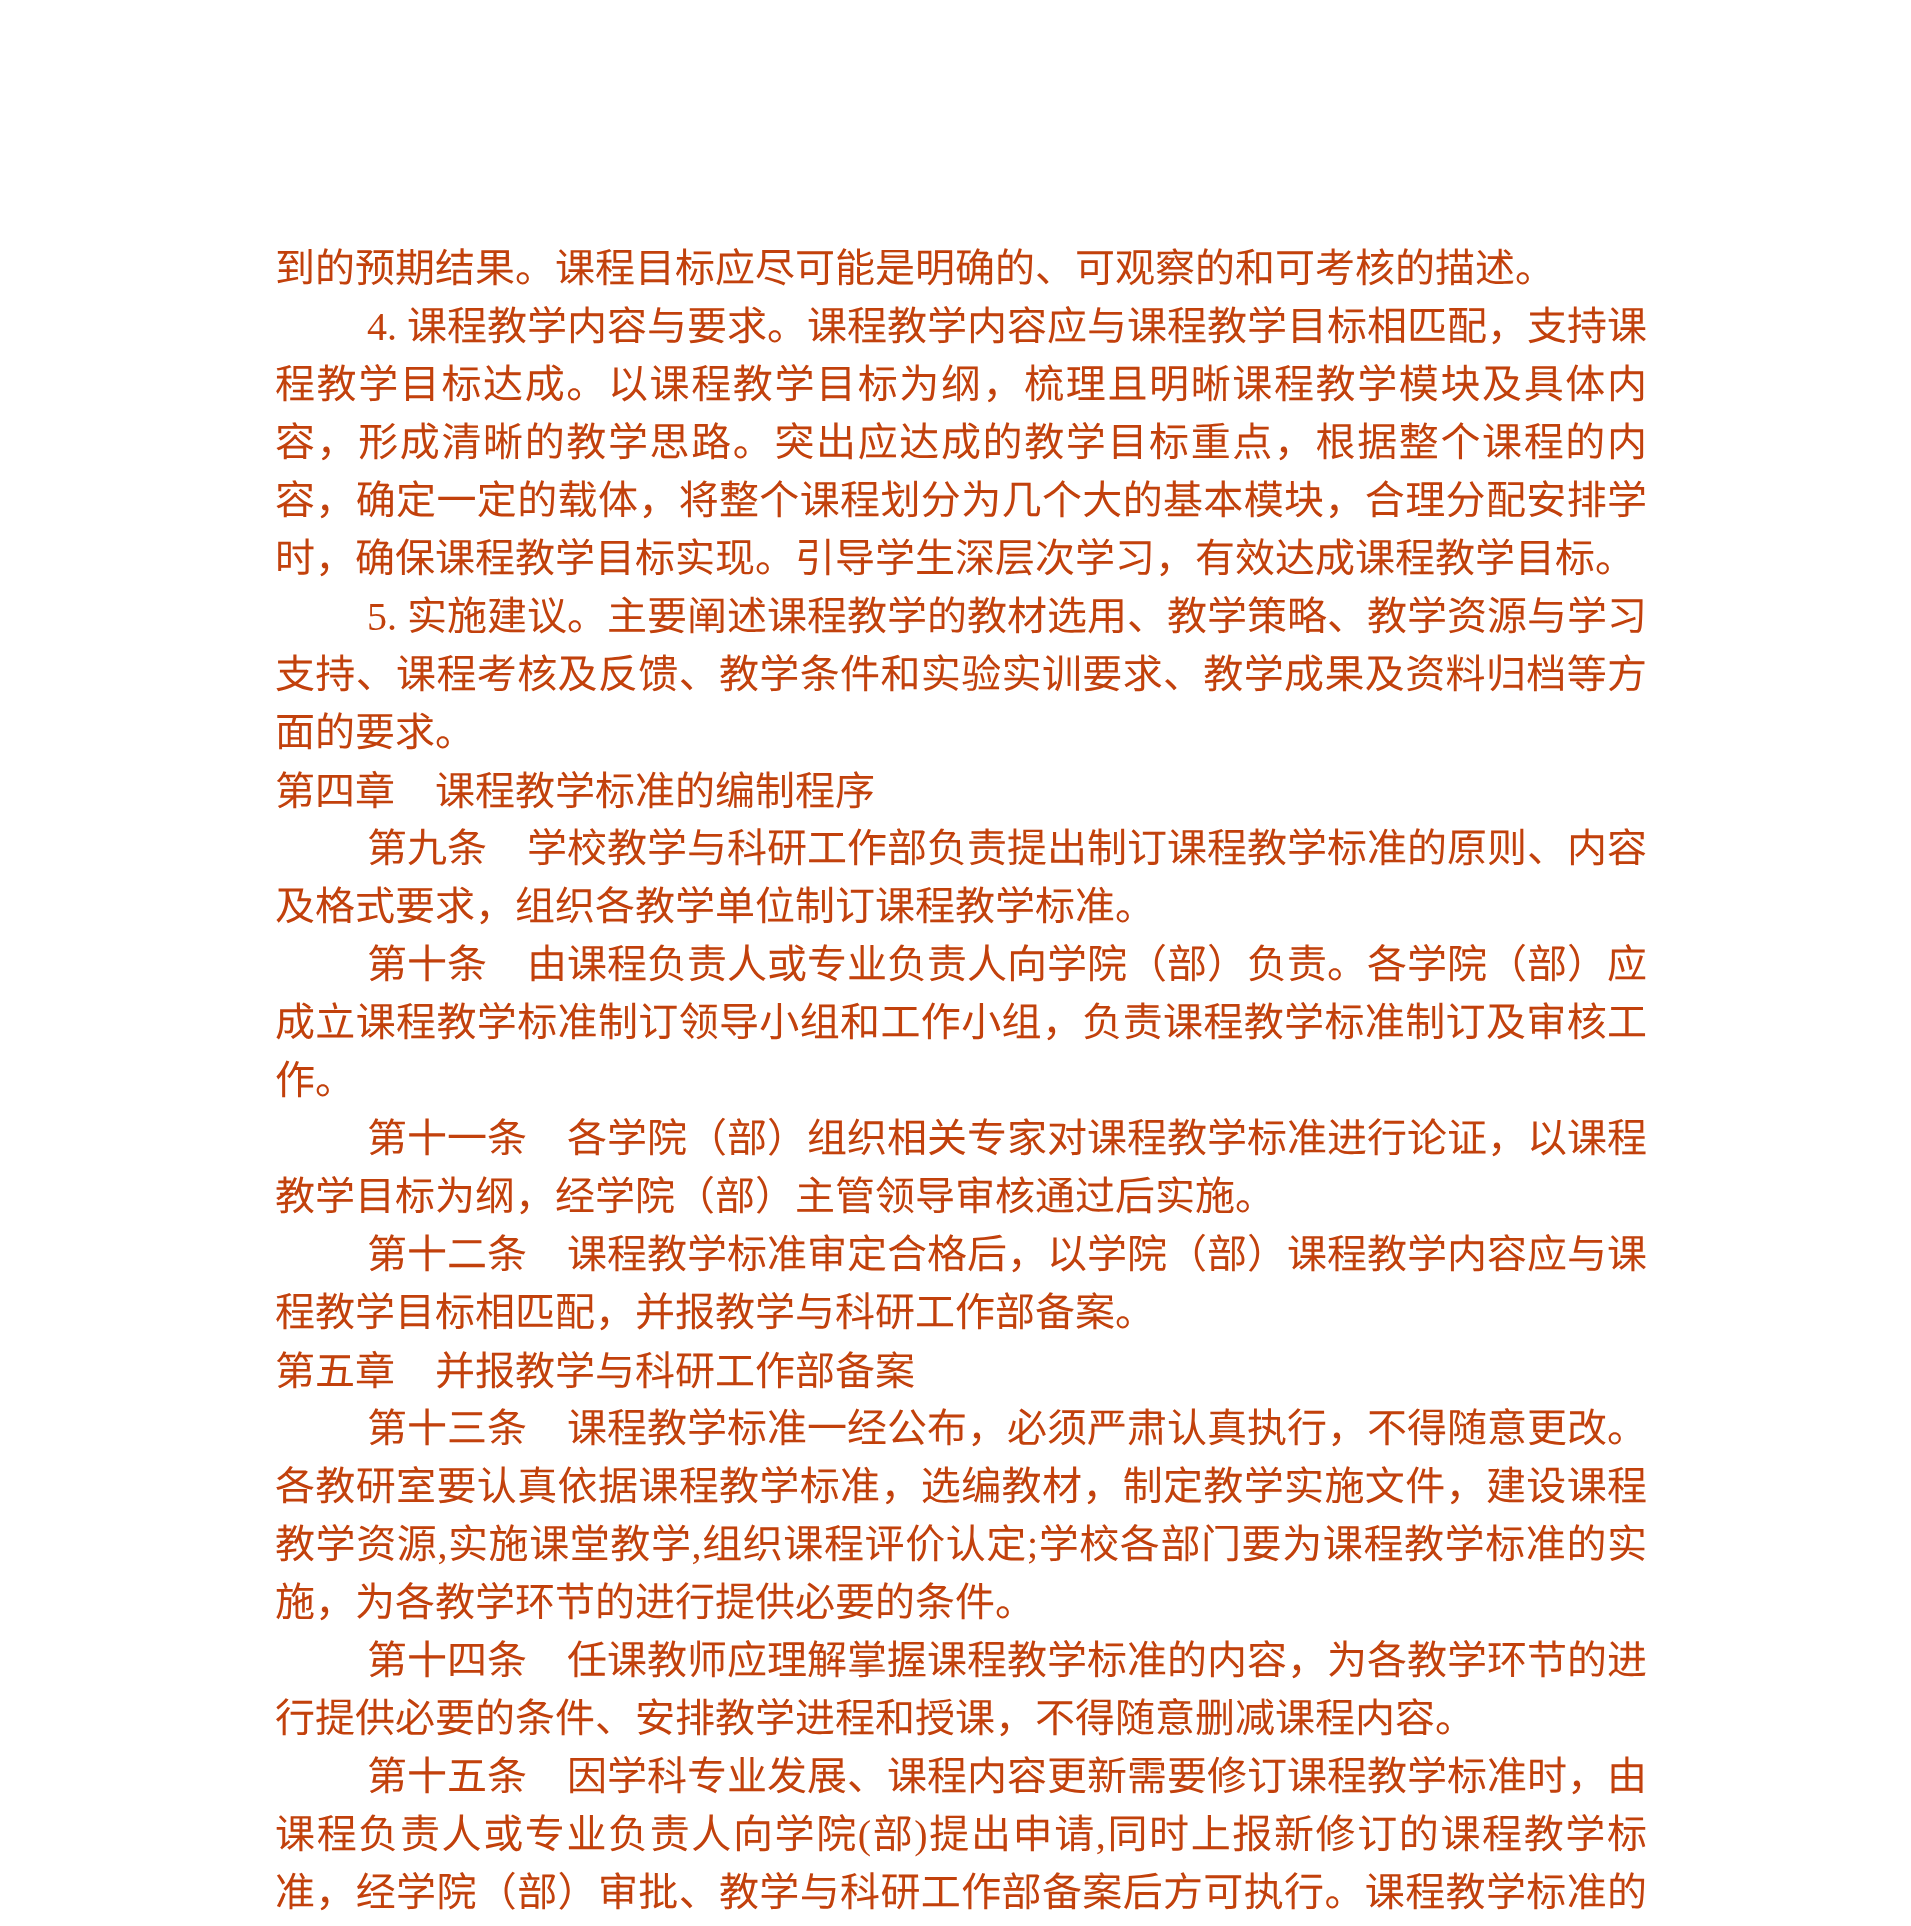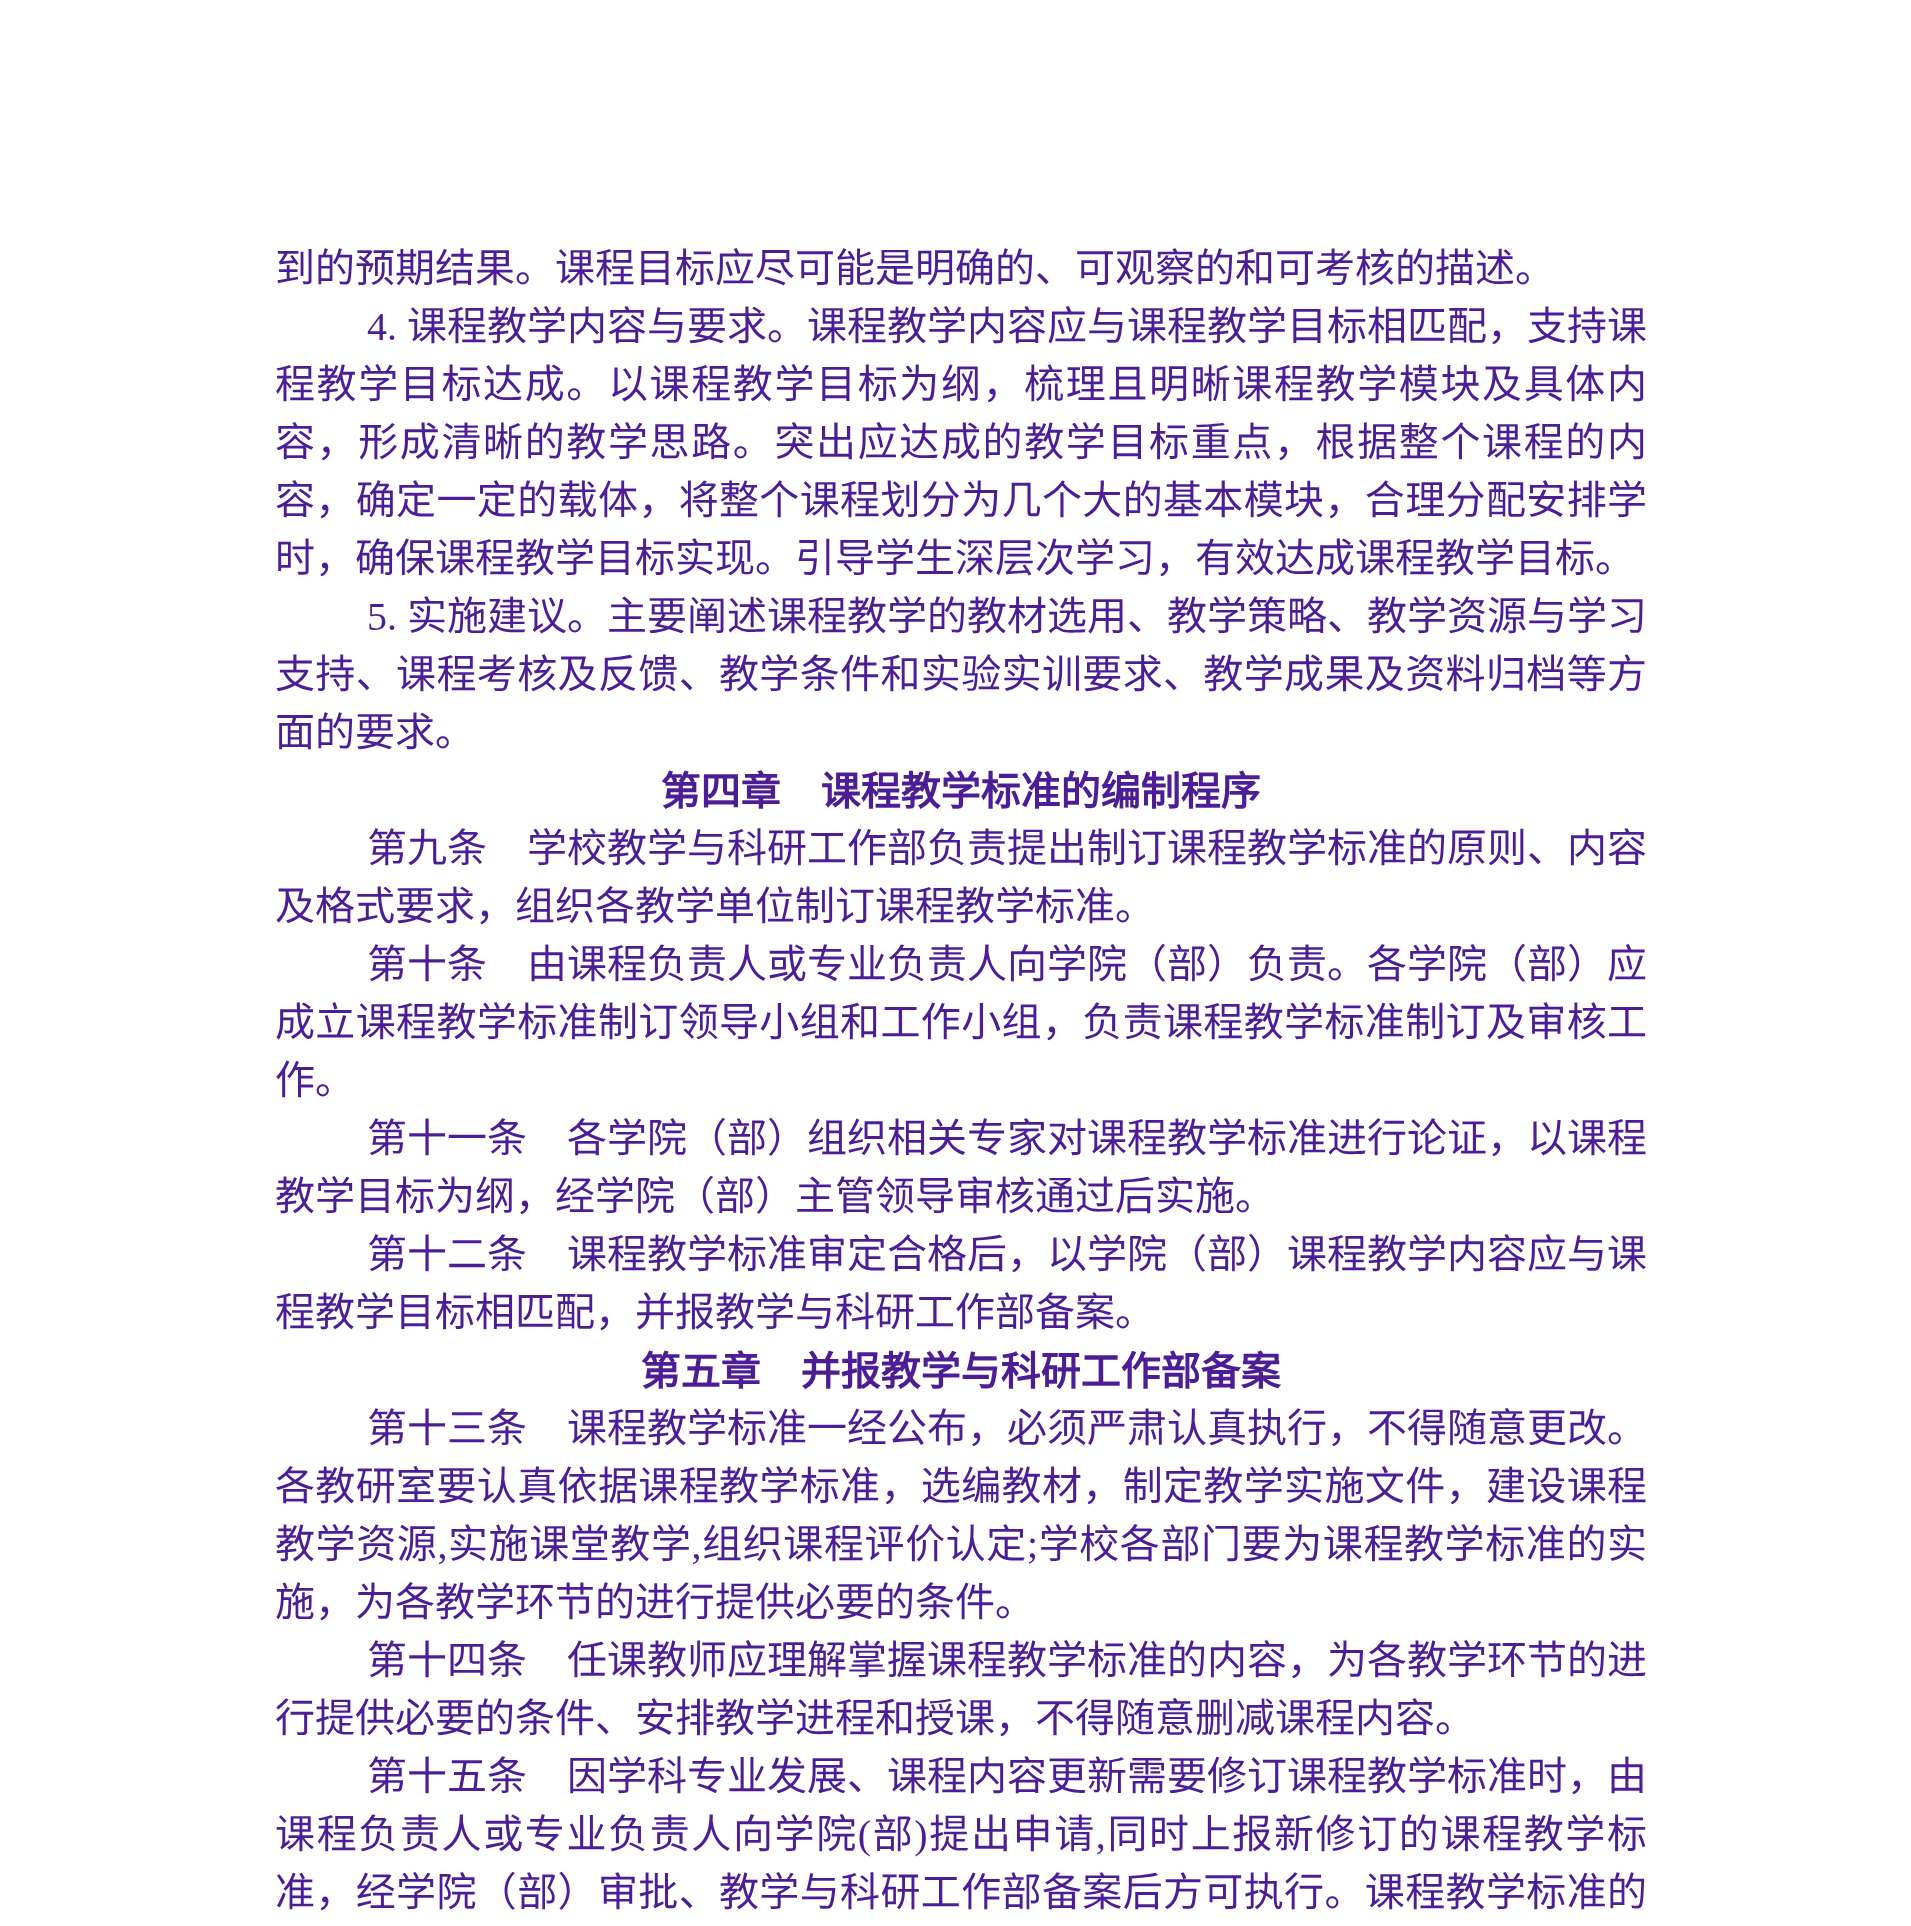--- a/index.html
+++ b/index.html
@@ -19,31 +19,31 @@
     left: 275px;
     top: 240px;
     width: 1372px;
   }
   .text-block p {
     margin: 0;
     padding: 0;
     font-family: "Liberation Serif", "DejaVu Serif", serif;
     font-size: 40px;
     line-height: 58px;
-    color: #4c1d95;
+    color: #c2410c;
     text-align: justify;
     letter-spacing: 0;
   }
   .text-block p.body.indent {
     text-indent: 92px;
   }
   .text-block p.heading {
     font-family: "Liberation Sans", "DejaVu Sans", sans-serif;
-    font-weight: bold;
-    text-align: center;
+    font-weight: normal;
+    text-align: left;
     text-indent: 0;
   }
 </style>
 </head>
 <body>
 
 <div class="page">
   <div class="text-block">
       <p class="body">到的预期结果。课程目标应尽可能是明确的、可观察的和可考核的描述。</p>
       <p class="body indent">4. 课程教学内容与要求。课程教学内容应与课程教学目标相匹配，支持课程教学目标达成。以课程教学目标为纲，梳理且明晰课程教学模块及具体内容，形成清晰的教学思路。突出应达成的教学目标重点，根据整个课程的内容，确定一定的载体，将整个课程划分为几个大的基本模块，合理分配安排学时，确保课程教学目标实现。引导学生深层次学习，有效达成课程教学目标。</p>

